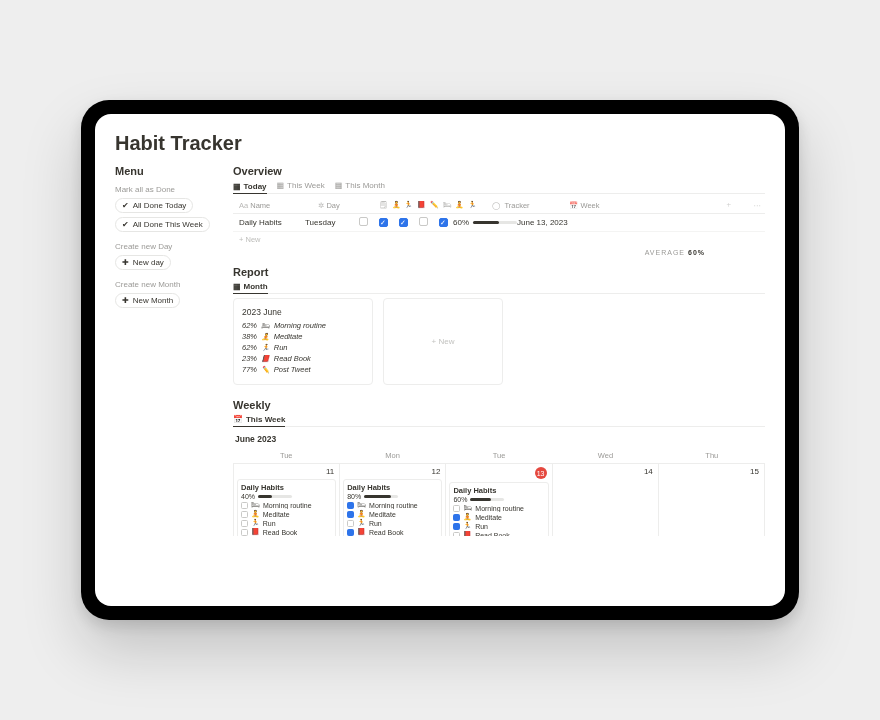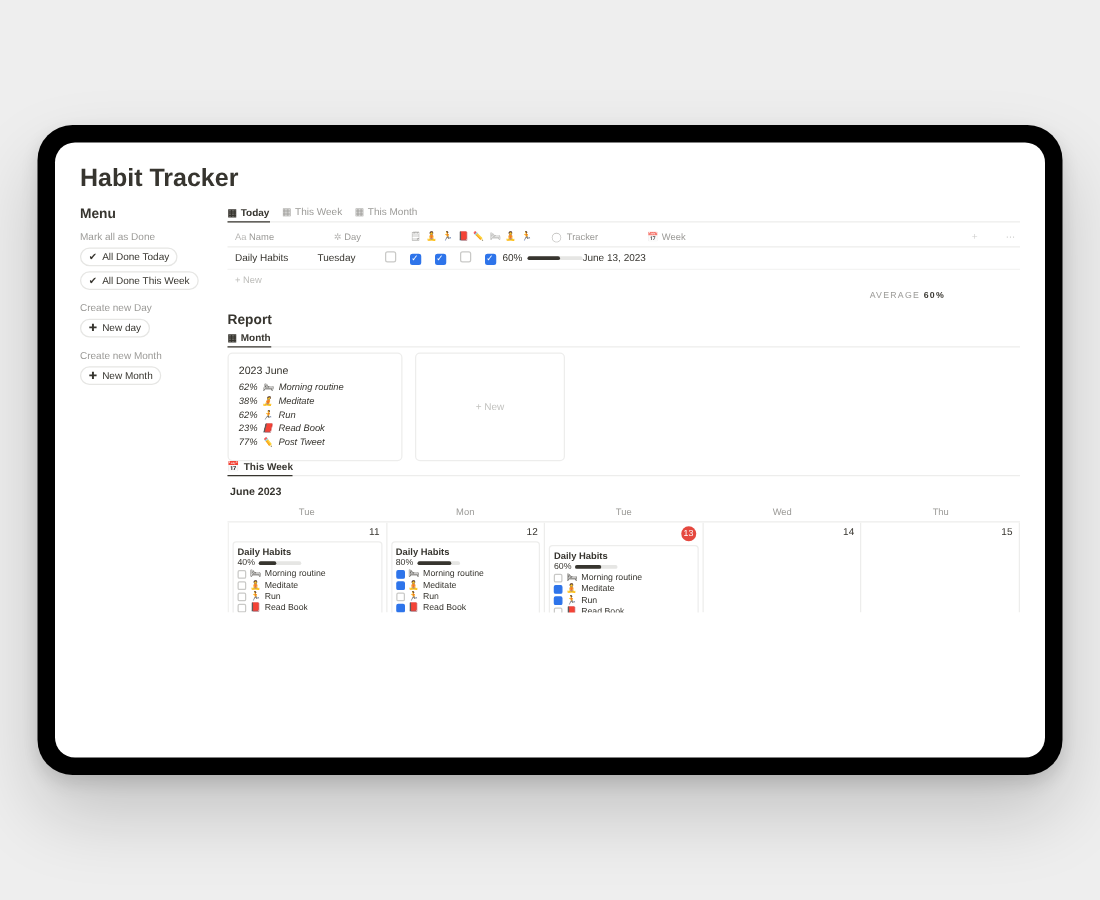--- a/index.html
+++ b/index.html
@@ -4,21 +4,21 @@
 <style>
   * { box-sizing: border-box; margin: 0; padding: 0; }
   body {
     width: 880px; height: 720px;
     background: #eeeeee;
     font-family: -apple-system, BlinkMacSystemFont, "Segoe UI", Helvetica, Arial, sans-serif;
     display: flex; align-items: center; justify-content: center;
     overflow: hidden;
   }
   .tablet {
-    width: 820px; height: 520px;
+    width: 718px; height: 520px;
     background: #000; border-radius: 28px;
     padding: 14px;
     box-shadow: 0 30px 60px rgba(0,0,0,0.18), 0 6px 14px rgba(0,0,0,0.12);
     position: relative;
   }
   .screen {
     width: 100%; height: 100%;
     background: #fff; border-radius: 16px;
     overflow: hidden;
     position: relative;
@@ -125,20 +125,21 @@
 
           <div class="side-label">Create new Month</div>
           <div class="pill">
               <span class="dot">✚</span>
               <span>New Month</span>
             </div>
         </div>
 
         <div class="main">
 
+          <div class="sec-h">Overview</div>
           <div class="tabs">
             <span class="tab active">
                 <span>▦</span>
                 <span>Today</span>
               </span>
             <span class="tab">
                 <span>▦</span>
                 <span>This Week</span>
               </span>
             <span class="tab">
@@ -226,20 +227,21 @@
                   <span>77%</span>
                   <span class="e">✏️</span>
                   <span>Post Tweet</span>
                 </div>
             </div>
             <div class="newcard">
                 <span>+  New</span>
               </div>
           </div>
 
+          <div class="sec-h" style="margin-top:14px">Weekly</div>
           <div class="tabs">
             <span class="tab active">
                 <span>📅</span>
                 <span>This Week</span>
               </span>
           </div>
           <div class="wk-month">June 2023</div>
           <div class="wk-head">
             <div class="wk-col">Tue</div>
             <div class="wk-col">Mon</div>

